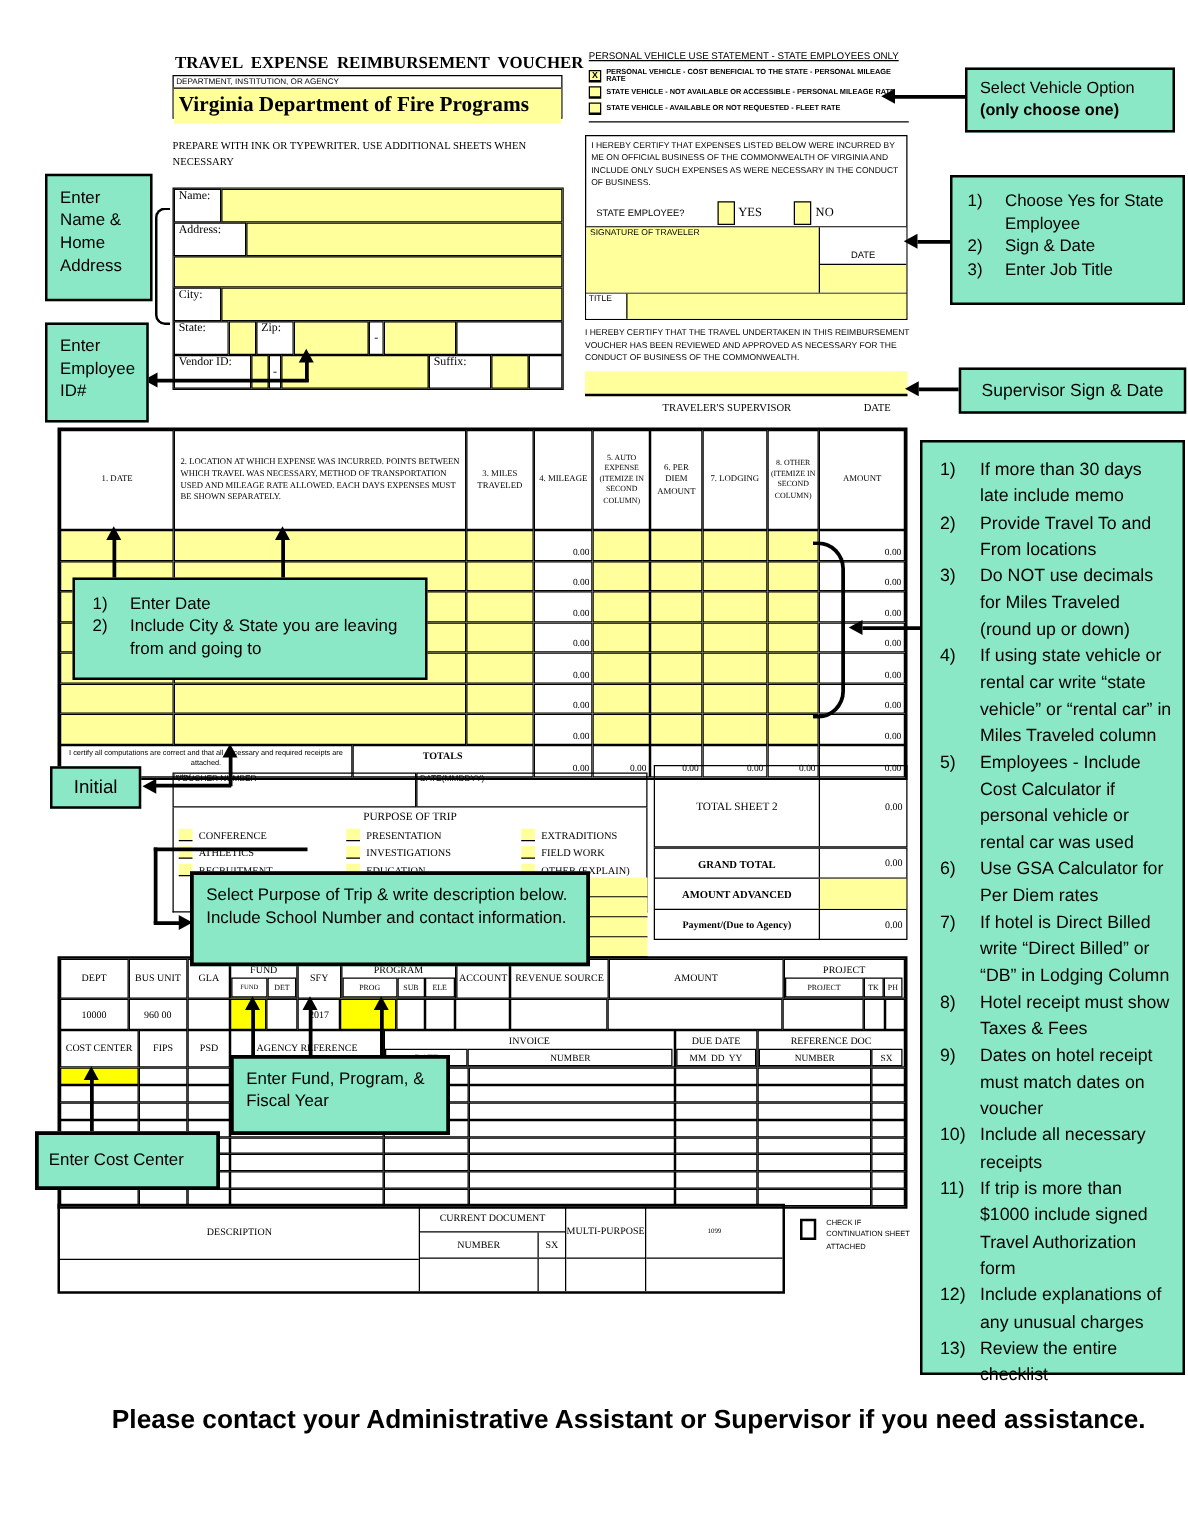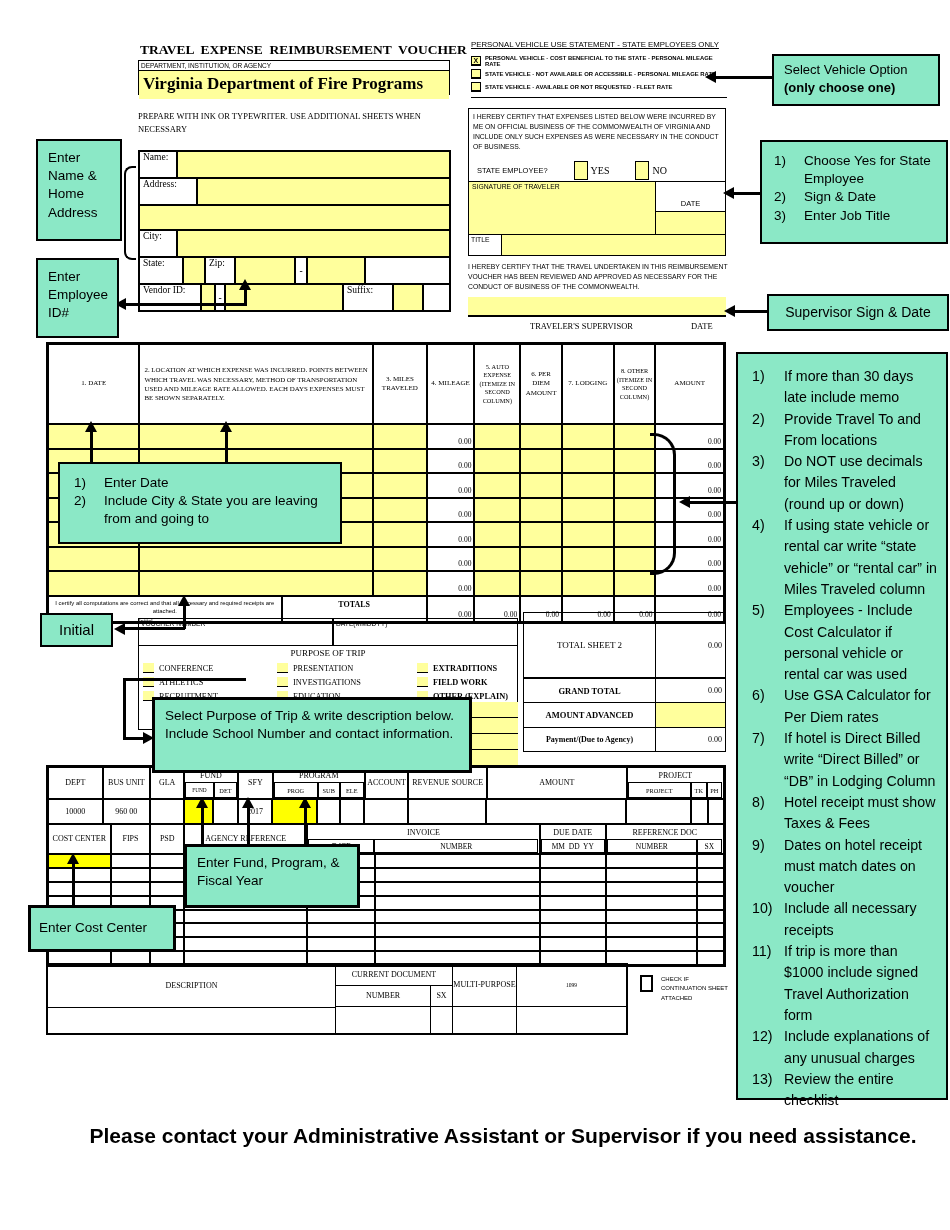--- a/index.html
+++ b/index.html
@@ -368,21 +368,21 @@
             </div>
           <div class="pitem">
               <span class="pbox"></span>
               <span class="plbl">INVESTIGATIONS</span>
             </div>
           <div class="pitem">
               <span class="pbox"></span>
               <span class="plbl">EDUCATION</span>
             </div>
         </div>
-        <div class="pcol" style="width:100px;font-weight:bold;">
+        <div class="pcol" style="width:100px;">
           <div class="pitem">
               <span class="pbox"></span>
               <span class="plbl">EXTRADITIONS</span>
             </div>
           <div class="pitem">
               <span class="pbox"></span>
               <span class="plbl">FIELD WORK</span>
             </div>
           <div class="pitem">
               <span class="pbox"></span>

